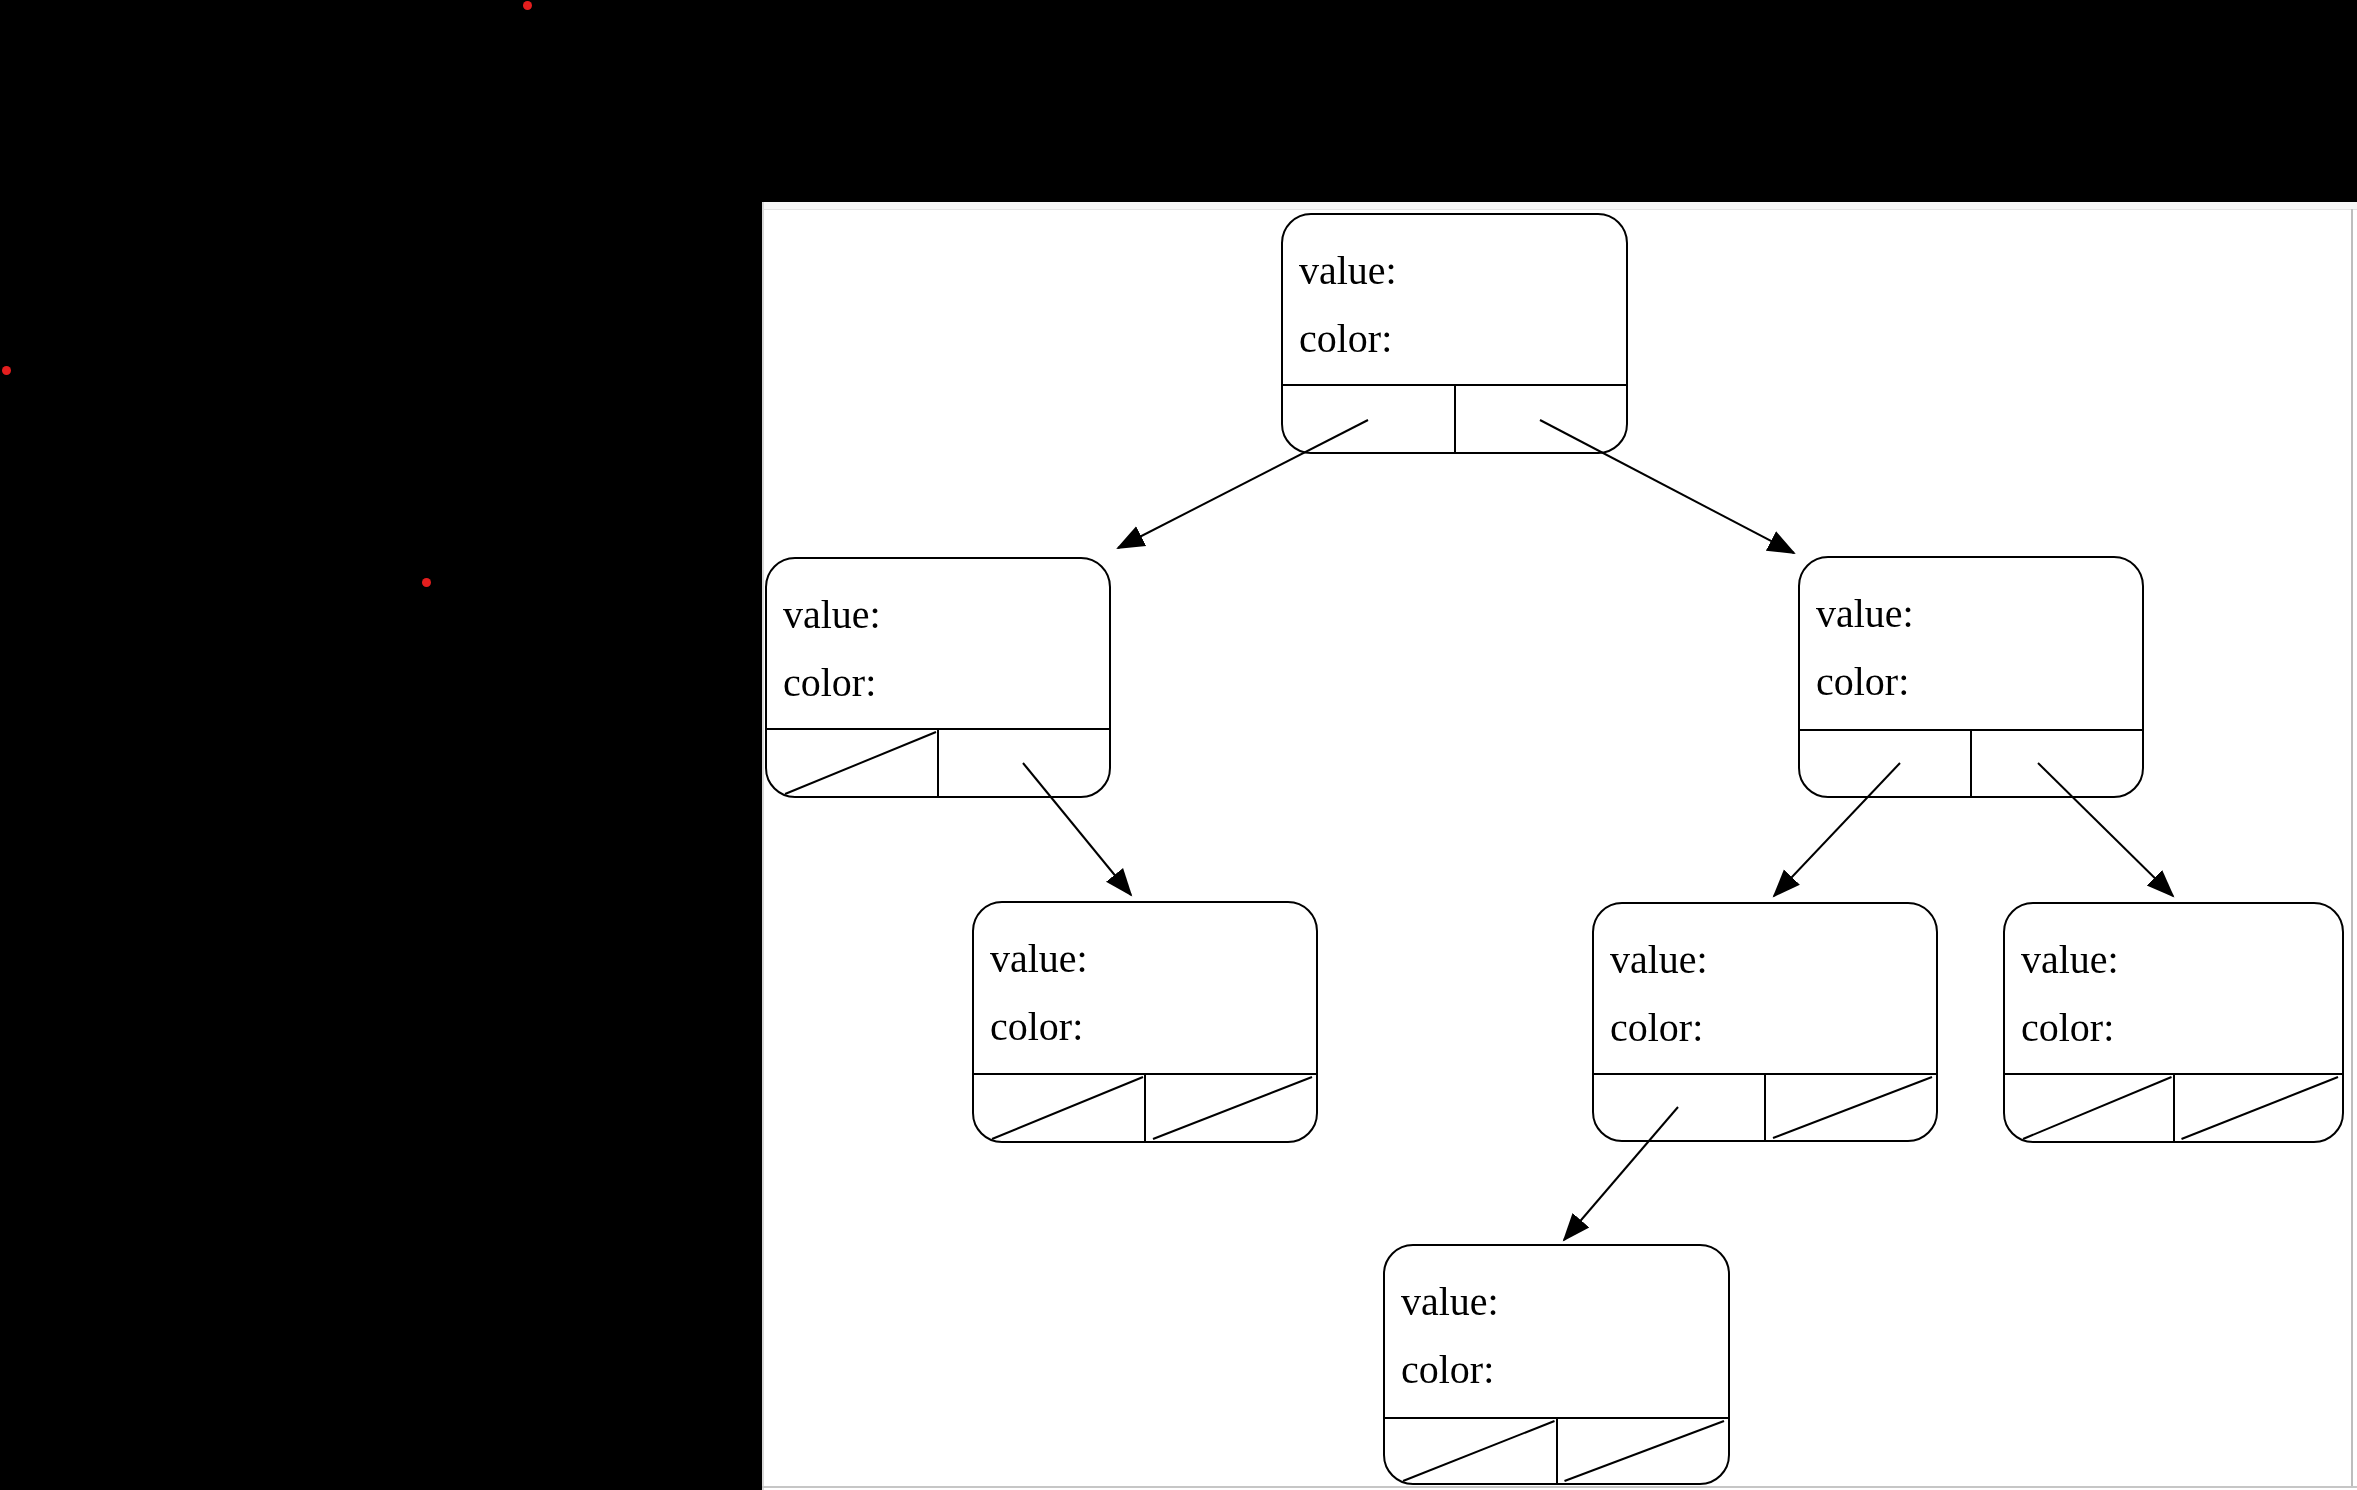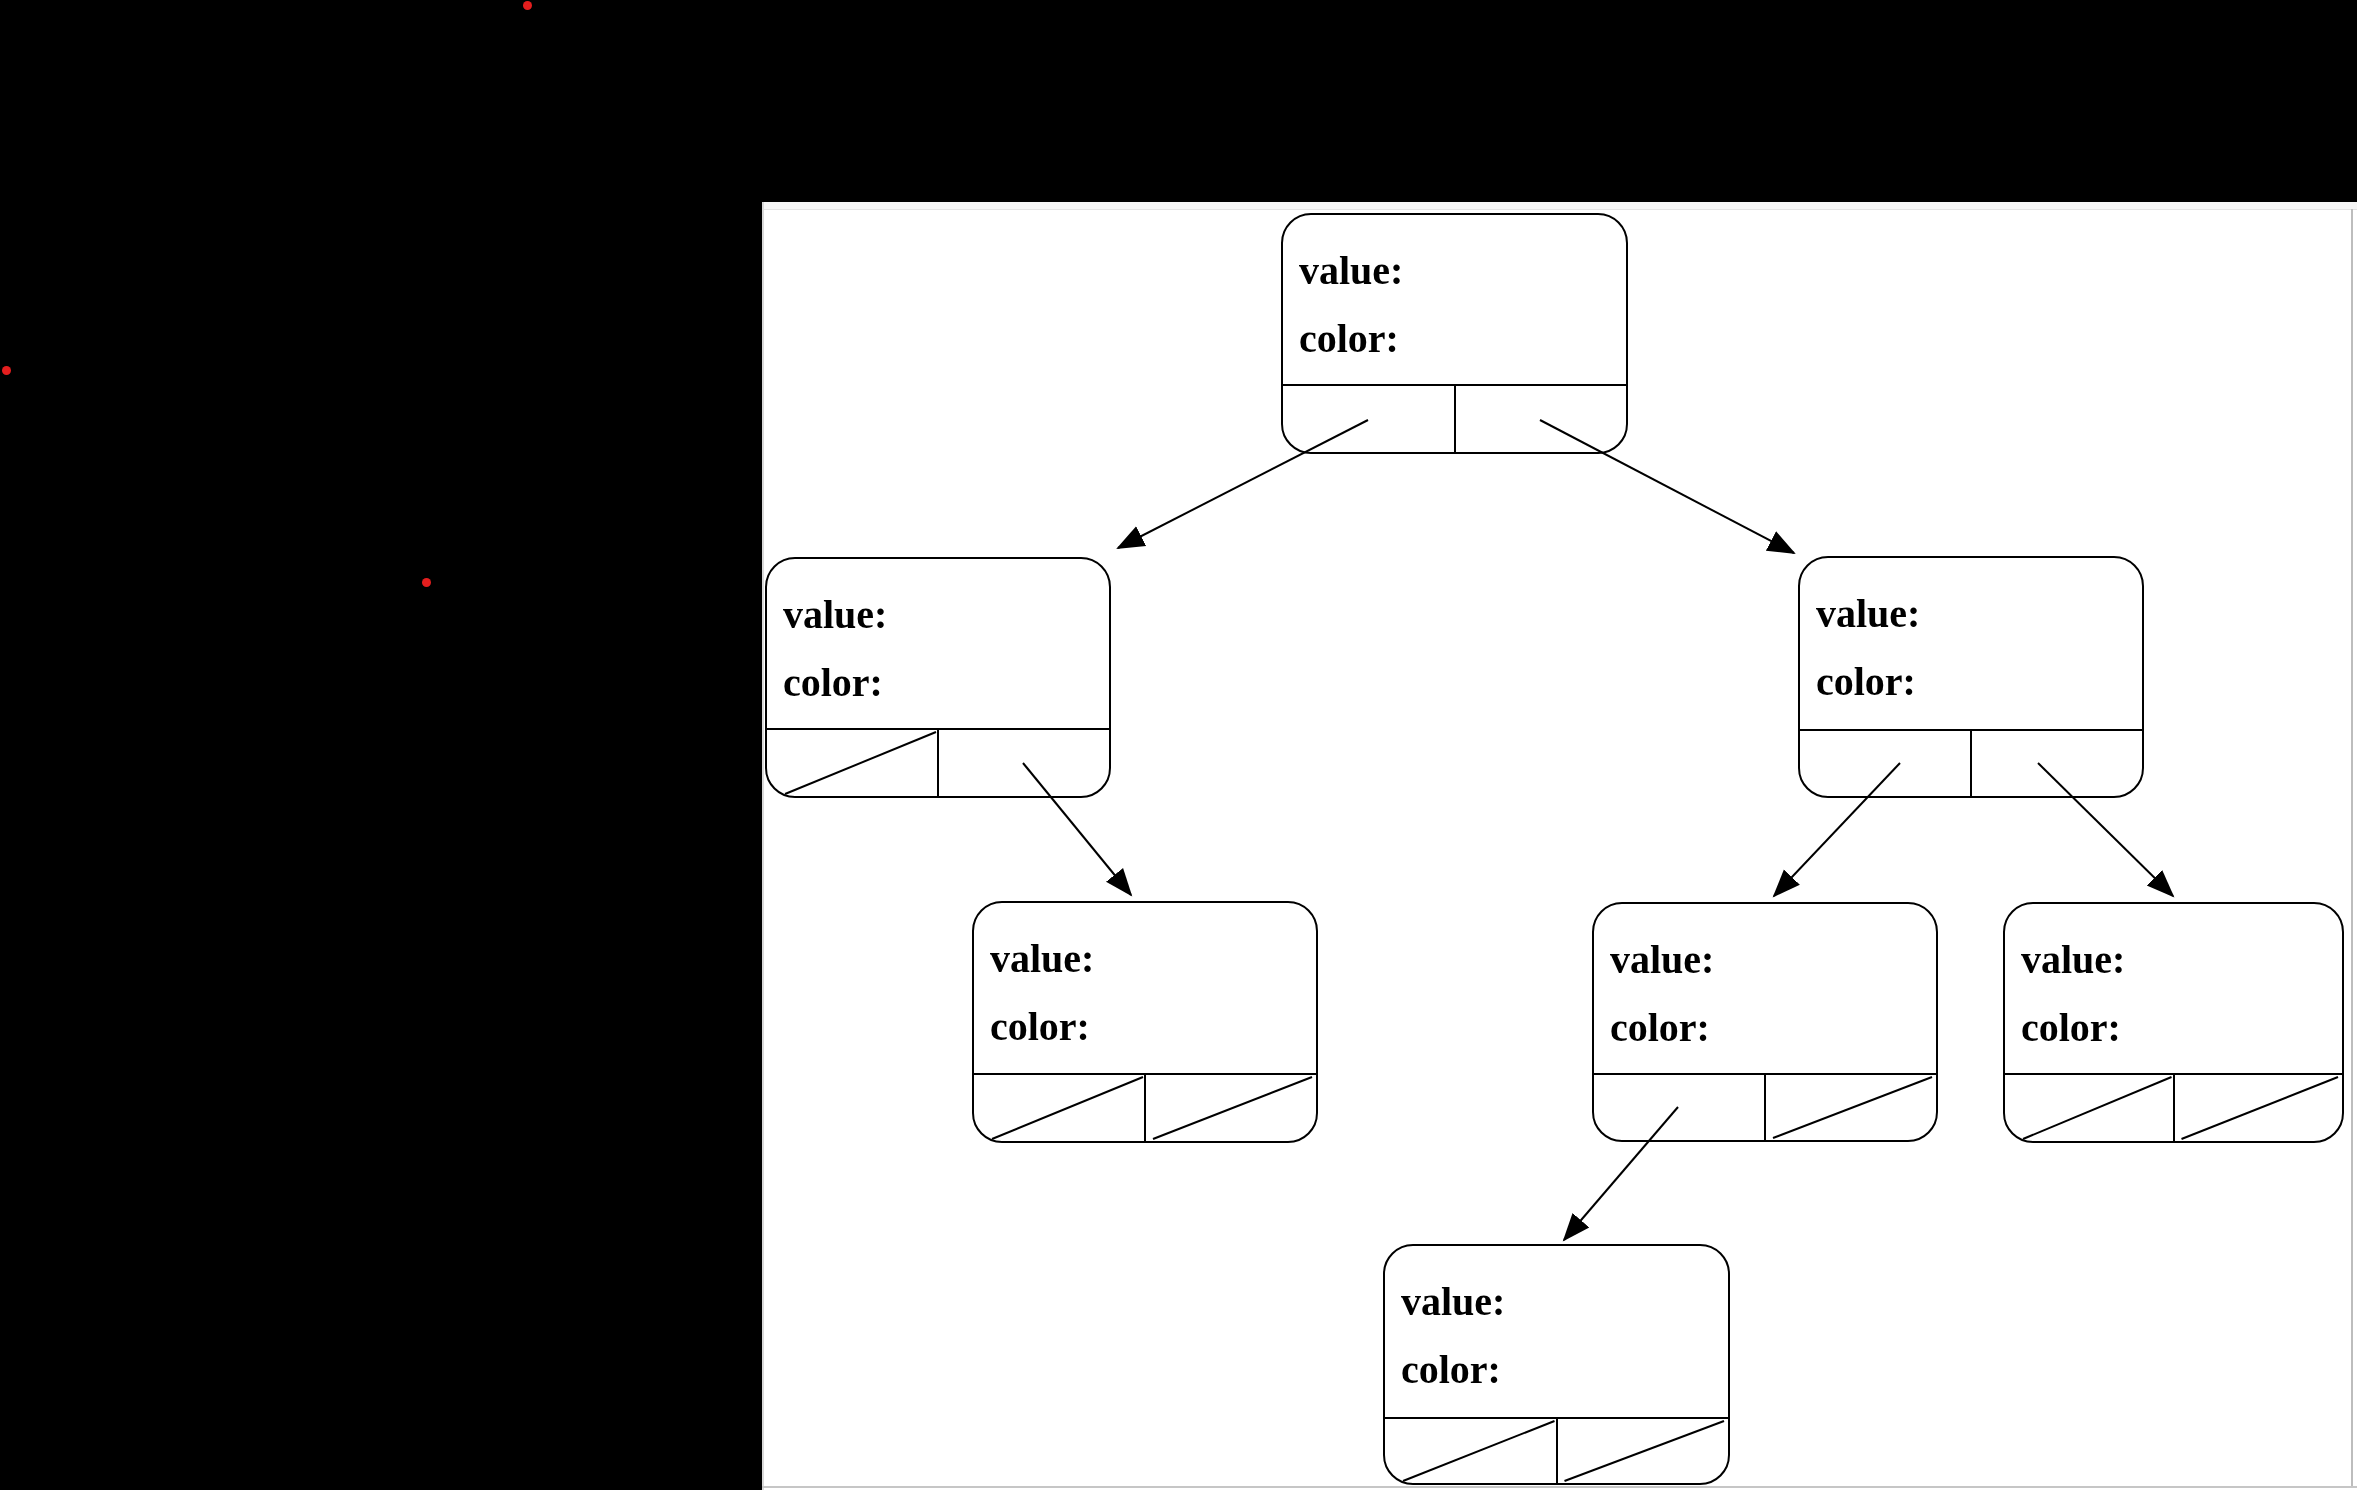--- a/index.html
+++ b/index.html
@@ -34,21 +34,21 @@
     display: flex;
   }
   .cell { flex: 1; }
   .cell.right { border-left: 2px solid #000; }
   #edges { position: absolute; left: 0; top: 0; pointer-events: none; }
   .dot { position: absolute; width: 9px; height: 9px; border-radius: 50%; }
 </style>
 </head>
 <body>
 
-<div id="scene" style="width: 2357px; height: 1490px; background: rgb(0, 0, 0); font-weight: bold;">
+<div id="scene" style="width: 2357px; height: 1490px; background: rgb(0, 0, 0);">
   <div id="window" style="left: 762px; top: 202px; width: 1595px; height: 1288px; background: rgb(255, 255, 255);">
     <div class="frame-line" id="titlebar" style="left: 0px; top: 0px; width: 1595px; height: 7px; background: rgb(246, 246, 246); border-bottom: 1px solid rgb(227, 227, 227);"></div>
     <div class="frame-line" id="border-left" style="left: 0px; top: 0px; width: 2px; height: 1288px; background: rgb(217, 217, 217);"></div>
     <div class="frame-line" id="border-right" style="left: 1589px; top: 7px; width: 2px; height: 1277px; background: rgb(189, 189, 189);"></div>
     <div class="frame-line" id="border-bottom" style="left: 0px; top: 1284px; width: 1595px; height: 2px; background: rgb(198, 198, 198);"></div>
   </div>
 
   <div id="nodes-layer">
       <div class="node" style="left: 1281px; top: 213px; width: 347px; height: 241px; border-color: rgb(0, 0, 0);">
         <div class="label-area" style="height: 169px; color: rgb(0, 0, 0);">

